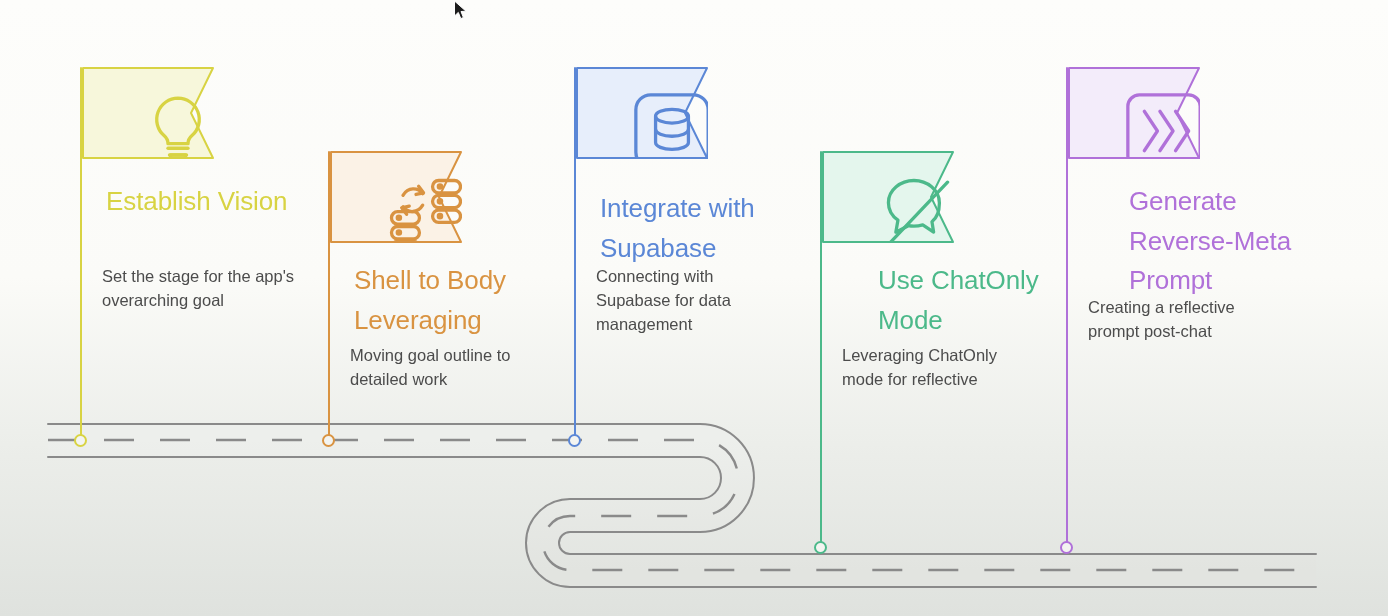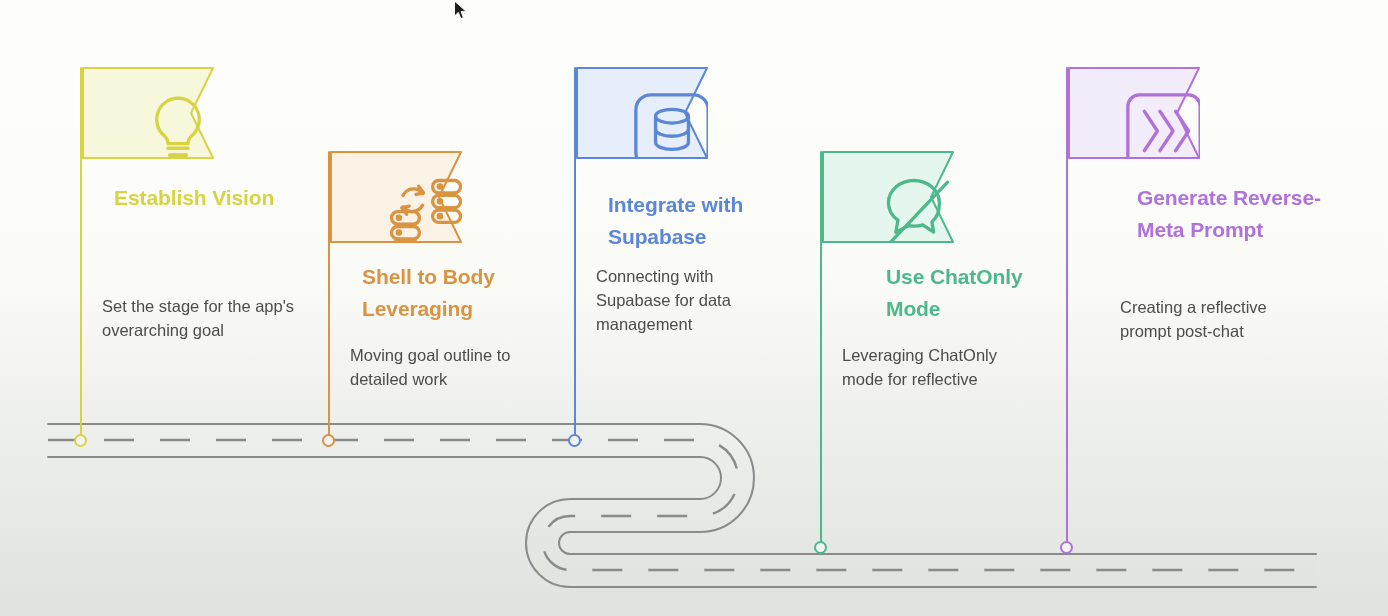--- a/index.html
+++ b/index.html
@@ -38,24 +38,24 @@
   .flag {
     position: absolute;
     left: 2px;
     top: 0;
     width: 132px;
     height: 92px;
   }
   .flag svg { display: block; width: 132px; height: 92px; }
   .ms-title {
     position: absolute;
-    left: 34px;
+    left: 26px;
     width: 190px;
-    font-size: 21px;
-    font-weight: bold;
+    font-size: 26px;
+    font-weight: normal;
     line-height: 1.52;
     letter-spacing: -0.1px;
   }
   .ms-desc {
     position: absolute;
     left: 22px;
     width: 196px;
     font-size: 16.5px;
     font-weight: normal;
     line-height: 1.45;
@@ -136,21 +136,21 @@
               <svg width="56" height="56" viewBox="0 0 56 56" xmlns="http://www.w3.org/2000/svg" fill="none" stroke="#d8d343" stroke-width="2" stroke-linecap="round" stroke-linejoin="round">
                 <path d="M28 8 a13 13 0 0 1 8.5 22.8 c-1.6 1.4-2.4 3-2.4 4.9 h-12.2 c0-1.9-.8-3.5-2.4-4.9 A13 13 0 0 1 28 8 Z"></path>
                 <path d="M21.9 38.5 h12.2"></path>
                 <path d="M22.8 42.6 h10.4"></path>
                 <path d="M25 46.6 h6 a1.5 1.5 0 0 0 1.5-1.5 v-2.5 h-9 v2.5 a1.5 1.5 0 0 0 1.5 1.5 Z"></path>
               </svg>
             </g>
           </svg>
         </div>
         <div class="ms-title" style="top: 115px; color: rgb(216, 211, 67);">Establish Vision</div>
-        <div class="ms-desc" style="top: 198px; margin-top: 30px;">Set the stage for the app's overarching goal</div>
+        <div class="ms-desc" style="top: 198px;">Set the stage for the app's overarching goal</div>
       </div>
       <div class="milestone" style="left: 328px; top: 151px; width: 220px; color: rgb(217, 147, 65);">
         <div class="pole" style="height: 289px; background: rgb(217, 147, 65);"></div>
         <div class="flag">
           <svg viewBox="0 0 132 92" xmlns="http://www.w3.org/2000/svg">
             <path d="M1,1 H131 L109,46 L131,91 H1 Z" fill="#fbf2e6" stroke="#d99341" stroke-width="2" stroke-linejoin="round"></path>
             <g transform="translate(30,18)">
               <svg width="56" height="56" viewBox="0 0 56 56" xmlns="http://www.w3.org/2000/svg" fill="none" stroke="#d99341" stroke-width="2" stroke-linecap="round" stroke-linejoin="round">
                 <path d="M14 16 c3-5 9-5 12-1"></path>
                 <path d="M23.5 10.5 l3 4 -4.6 1"></path>
@@ -218,21 +218,21 @@
               <svg width="56" height="56" viewBox="0 0 56 56" xmlns="http://www.w3.org/2000/svg" fill="none" stroke="#b071d9" stroke-width="2" stroke-linecap="round" stroke-linejoin="round">
                 <rect x="6" y="6" width="44" height="44" rx="7"></rect>
                 <path d="M16 16 l8 12 -8 12"></path>
                 <path d="M25.5 16 l8 12 -8 12"></path>
                 <path d="M35 16 l8 12 -8 12"></path>
               </svg>
             </g>
           </svg>
         </div>
         <div class="ms-title" style="top: 115px; color: rgb(176, 113, 217); margin-left: 37px;">Generate Reverse-Meta Prompt</div>
-        <div class="ms-desc" style="top: 229px; margin-left: 32px;">Creating a reflective prompt post-chat</div>
+        <div class="ms-desc" style="top: 229px;">Creating a reflective prompt post-chat</div>
       </div>
     </div>
 
   <svg id="cursor" width="16" height="22" viewBox="0 0 16 22" xmlns="http://www.w3.org/2000/svg" style="left: 453px; top: 0px;">
     <path d="M1.5,1 L1.5,16 L5.3,12.4 L7.8,18.6 L10.4,17.5 L8,11.5 L13,11.2 Z" fill="#1d1d1d" stroke="#ffffff" stroke-width="1"></path>
   </svg>
 
 <div class="node" style="left: 74px; top: 434px; color: rgb(216, 211, 67);"></div>
     <div class="node" style="left: 322px; top: 434px; color: rgb(217, 147, 65);"></div>
     <div class="node" style="left: 568px; top: 434px; color: rgb(91, 135, 214);"></div>

